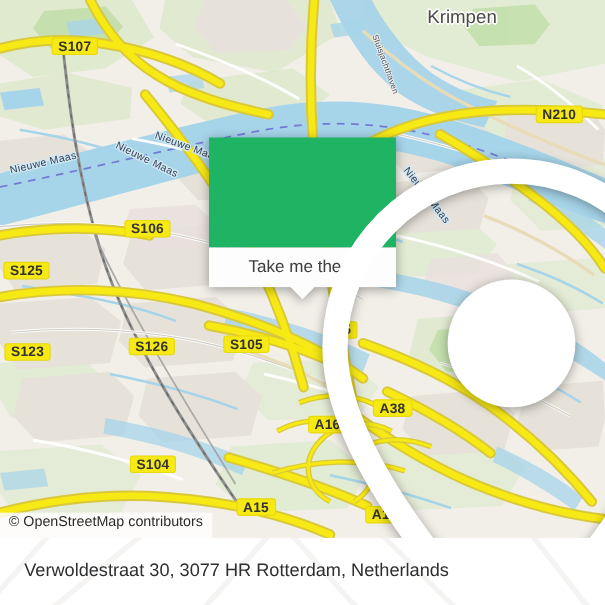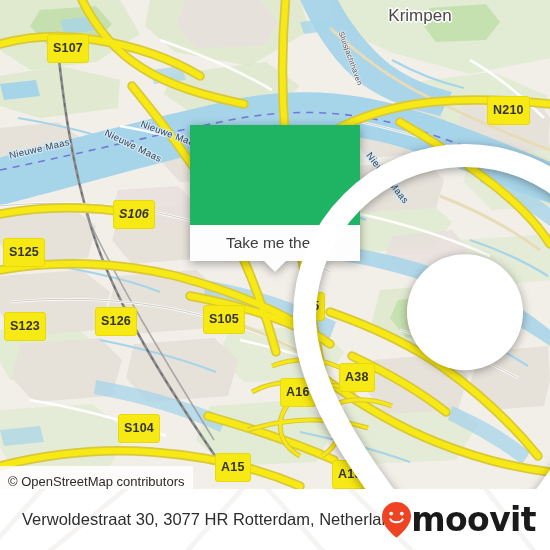--- a/index.html
+++ b/index.html
@@ -38,21 +38,21 @@
     color:#4b5163;font-size:7.5px;font-weight:400;letter-spacing:.3px;
     text-shadow:
       -1px 0 #f3f1ec, 1px 0 #f3f1ec, 0 -1px #f3f1ec, 0 1px #f3f1ec;
     transform-origin:0 0;
   }
   
   .shield{
     position:absolute;display:inline-flex;align-items:center;justify-content:center;
     background:#f7e913;border:1.5px solid #e8d90a;border-radius:3px;
     color:#333;font-size:12.5px;font-weight:700;letter-spacing:.2px;
-    padding:1px 5px 2px 5px;height:29px;box-sizing:border-box;
+    padding:1px 5px 2px 5px;height:16px;box-sizing:border-box;
     font-family:"Liberation Sans", sans-serif;
   }
 
   
   .callout{
     position:absolute;left:190px;top:125px;width:170px;
     filter:drop-shadow(0 2px 5px rgba(0,0,0,.35));
   }
   .callout-head{
     background:#1fb464;height:100px;width:100%;
@@ -66,21 +66,21 @@
   .callout-tail{
     position:absolute;left:50%;top:136px;margin-left:-11px;
     width:0;height:0;border-left:11px solid transparent;border-right:11px solid transparent;
     border-top:11px solid #fdfdfd;
   }
 
   
   .attrib{
     position:absolute;left:0;top:466px;height:23px;
     background:rgba(255,255,255,.82);
-    display:flex;align-items:flex-end;padding:0 8px 0 8px;
+    display:flex;align-items:flex-start;padding:0 8px 0 8px;
     box-sizing:border-box;
   }
   .attrib span{color:#2b2b2b;font-size:13px;}
 
   
   .footer{
     position:absolute;left:0;top:489px;width:550px;height:61px;background:#ffffff;
     display:flex;align-items:center;overflow:hidden;
   }
   .footer-watermark{
@@ -289,24 +289,24 @@
 
     <div class="lbl water-lbl" style="left:8px;top:150px;transform:rotate(-13deg);">Nieuwe Maas</div>
     <div class="lbl water-lbl" style="left:108px;top:127px;transform:rotate(26deg);">Nieuwe Maas</div>
     <div class="lbl water-lbl" style="left:143px;top:118px;transform:rotate(20deg);">Nieuwe Maas</div>
     <div class="lbl water-lbl" style="left:373px;top:150px;transform:rotate(52deg);">Nieuwe Maas</div>
 
     <div class="lbl harbour-lbl" style="left:345px;top:30px;transform:rotate(70deg);">Sluisjachthaven</div>
 
     <div class="shield" style="left:47px;top:34px;">S107</div>
     <div class="shield" style="left:487px;top:96px;">N210</div>
-    <div class="shield" style="left:113px;top:200px;font-style:italic;">S106</div>
+    <div class="shield" style="left:113px;top:200px;">S106</div>
     <div class="shield" style="left:3px;top:238px;">S125</div>
     <div class="shield" style="left:4px;top:312px;">S123</div>
-    <div class="shield" style="left:95px;top:307px;">S126</div>
+    <div class="shield" style="left:117px;top:307px;">S126</div>
     <div class="shield" style="left:203px;top:305px;">S105</div>
     <div class="shield" style="left:299px;top:292px;">05</div>
     <div class="shield" style="left:339px;top:363px;">A38</div>
     <div class="shield" style="left:280px;top:378px;">A16</div>
     <div class="shield" style="left:118px;top:414px;">S104</div>
     <div class="shield" style="left:215px;top:453px;">A15</div>
     <div class="shield" style="left:332px;top:460px;">A15</div>
 
     <div class="callout">
       <div class="callout-head">
@@ -333,24 +333,15 @@
         <path d="M40,70 L150,-20"></path>
         <path d="M250,-20 L330,70"></path>
         <path d="M330,-20 L420,70"></path>
         <path d="M470,-20 L540,70"></path>
         <path d="M180,70 L260,-20"></path>
       </g>
     </svg>
 
     <div class="addr">Verwoldestraat 30, 3077 HR Rotterdam, Netherlands</div>
 
-    <div class="brand">
-      <svg class="brand-pin" width="33" height="40" viewBox="0 0 33 40">
-        <path d="M16.5 2 C8.5 2 2 8.4 2 16.3 C2 25.6 13.3 35.2 15.6 37.1 C16.1 37.5 16.9 37.5 17.4 37.1 C19.7 35.2 31 25.6 31 16.3 C31 8.4 24.5 2 16.5 2 Z" fill="#ef4423"></path>
-        <circle cx="11.2" cy="13.6" r="1.9" fill="#ffffff"></circle>
-        <circle cx="21.8" cy="13.6" r="1.9" fill="#ffffff"></circle>
-        <path d="M10.4 19.4 C12.2 23.2 20.8 23.2 22.6 19.4" fill="none" stroke="#ffffff" stroke-width="2.1" stroke-linecap="round"></path>
-      </svg>
-      <span class="brand-word">moovit</span>
-    </div>
   </div>
 
 </div>
 
 </body></html>

